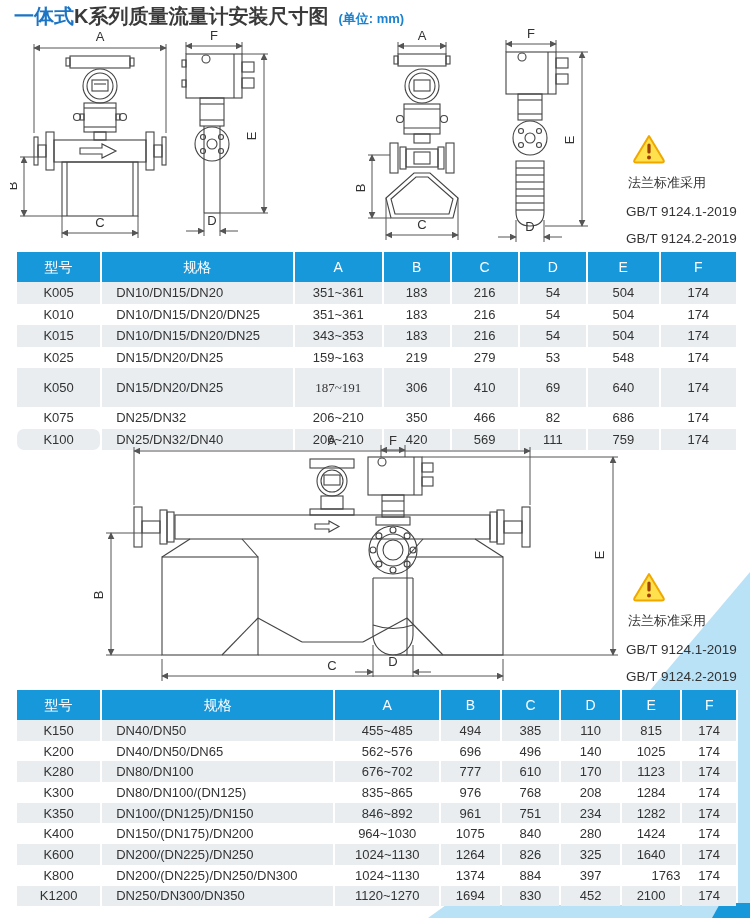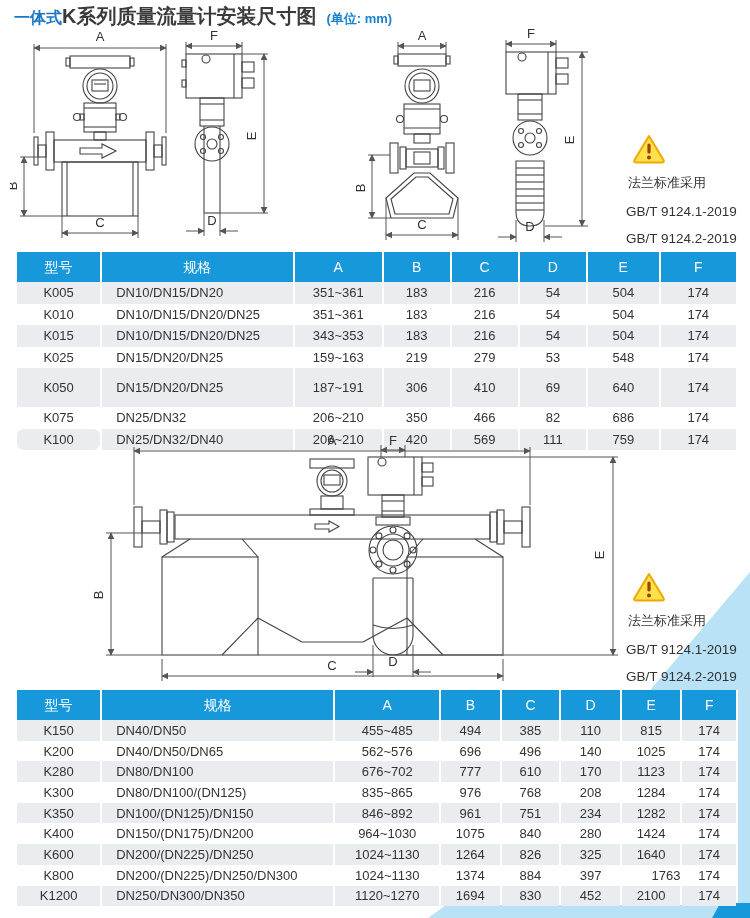--- a/index.html
+++ b/index.html
@@ -1,21 +1,21 @@
 <!DOCTYPE html>
 <html><head>
 <meta charset="utf-8">
 <style>
   html,body{margin:0;padding:0;}
   body{font-family:"Liberation Sans","DejaVu Sans",sans-serif;}
   .page{position:relative;width:750px;height:918px;background:#ffffff;overflow:hidden;}
 
   
   .title-row{position:absolute;left:14px;top:3px;display:flex;align-items:baseline;white-space:nowrap;}
-  .t-brand{font-size:16px;font-weight:bold;color:#1b74c4;}
+  .t-brand{font-size:20px;font-weight:bold;color:#1b74c4;}
   .t-main{font-size:20px;font-weight:bold;color:#3a3a3a;}
   .t-unit{font-size:13px;font-weight:bold;color:#1b82cf;margin-left:10px;}
 
   
   svg.drawing{position:absolute;}
   #drawing1{left:10px;top:28px;}
   #drawing2{left:10px;top:435px;}
   .obj{stroke:#444;stroke-width:1.1;fill:none;}
   .dimline{stroke:#555;stroke-width:1;fill:none;}
   text.dim{font-family:"Liberation Sans",sans-serif;font-size:13px;fill:#333;text-anchor:middle;}
@@ -290,21 +290,21 @@
           <td style="height: 21.5px;">159~163</td>
           <td style="height: 21.5px;">219</td>
           <td style="height: 21.5px;">279</td>
           <td style="height: 21.5px;">53</td>
           <td style="height: 21.5px;">548</td>
           <td style="height: 21.5px;">174</td>
         </tr>
         <tr class="odd">
           <td style="height: 21.5px;">K050</td>
           <td class="spec" style="height: 21.5px;">DN15/DN20/DN25</td>
-          <td style="height: 39px;">187~191</td>
+          <td style="height: 39px; font-family: Liberation Serif, serif;">187~191</td>
           <td style="height: 21.5px;">306</td>
           <td style="height: 21.5px;">410</td>
           <td style="height: 31px;">69</td>
           <td style="height: 21.5px;">640</td>
           <td style="height: 21.5px;">174</td>
         </tr>
         <tr class="even">
           <td style="height: 21.5px;">K075</td>
           <td class="spec" style="height: 21.5px;">DN25/DN32</td>
           <td style="height: 21.5px;">206~210</td>

